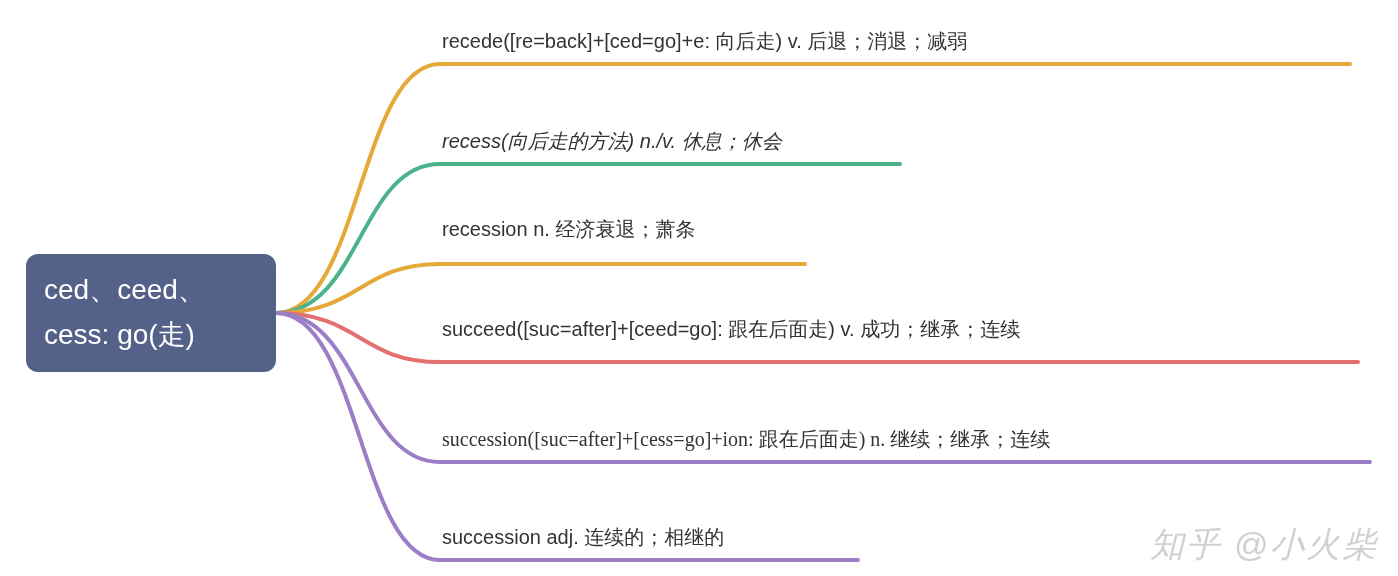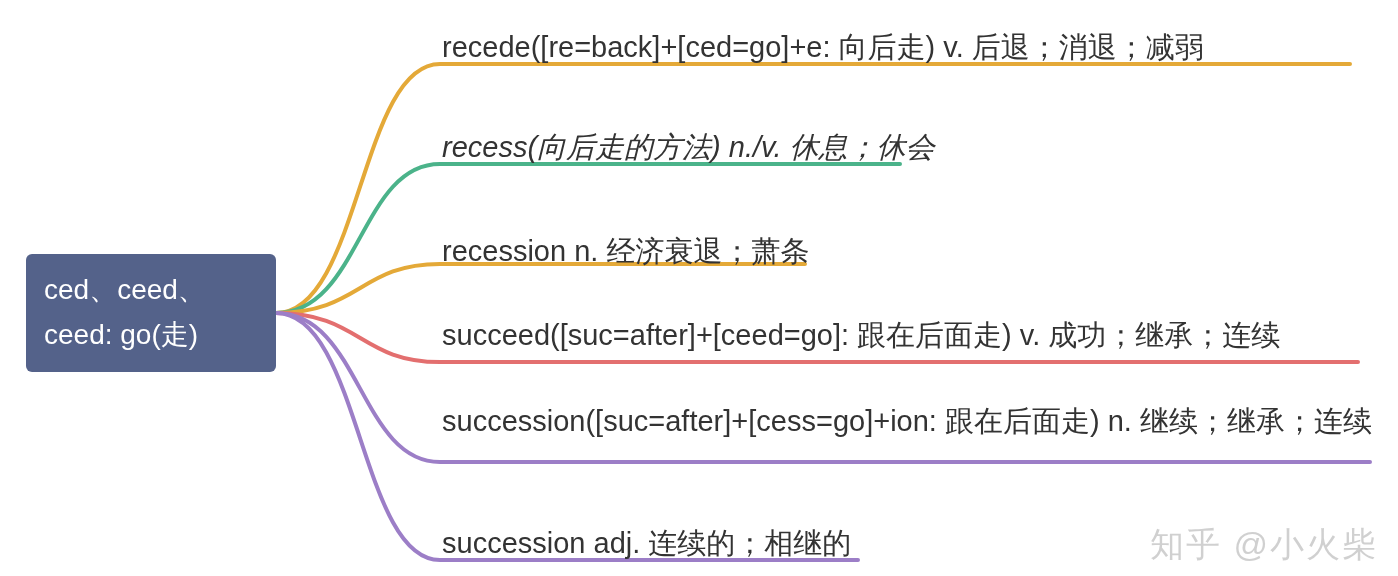--- a/index.html
+++ b/index.html
@@ -12,52 +12,53 @@
     position: relative;
     overflow: hidden;
   }
   .root-node {
     position: absolute;
     left: 26px;
     top: 254px;
     width: 250px;
     height: 118px;
     background: #54628a;
-    border-radius: 6px;
+    border-radius: 12px;
     color: #ffffff;
     font-size: 28px;
     line-height: 1.6;
     padding: 14px 18px 14px 18px;
     box-sizing: border-box;
     display: flex;
     flex-direction: column;
     justify-content: center;
     font-weight: 500;
   }
   .branch-label {
     position: absolute;
     color: #333333;
-    font-size: 29px;
+    font-size: 20px;
     white-space: nowrap;
     font-weight: 500;
   }
   svg.connectors {
     position: absolute;
     left: 0;
     top: 0;
     width: 1398px;
     height: 576px;
     pointer-events: none;
   }
   .watermark {
     position: absolute;
     right: 20px;
     bottom: 8px;
     color: rgba(120,120,120,0.35);
     font-size: 34px;
+    font-style: italic;
     letter-spacing: 2px;
     pointer-events: none;
     user-select: none;
   }
 </style>
 </head>
 <body>
 
 <svg class="connectors">
 
@@ -69,23 +70,23 @@
 
   <path d="M276 313 C 360 313, 360 362, 440 362 L 1358 362" stroke="#e36f6f" stroke-width="4" fill="none" stroke-linecap="round"></path>
 
   <path d="M276 313 C 360 313, 360 462, 440 462 L 1370 462" stroke="#9c7ec7" stroke-width="4" fill="none" stroke-linecap="round"></path>
 
   <path d="M276 313 C 360 313, 360 560, 440 560 L 858 560" stroke="#9c7ec7" stroke-width="4" fill="none" stroke-linecap="round"></path>
 </svg>
 
 <div class="root-node">
   <div>ced、ceed、</div>
-  <div>ceed: go(走)</div>
+  <div>cess: go(走)</div>
 </div>
 
 <div class="branch-label" style="left:442px; top:28px;">recede([re=back]+[ced=go]+e: 向后走) v. 后退；消退；减弱</div>
 <div class="branch-label" style="left:442px; top:128px;font-style:italic;">recess(向后走的方法) n./v. 休息；休会</div>
-<div class="branch-label" style="left:442px; top:232px;">recession n. 经济衰退；萧条</div>
+<div class="branch-label" style="left:442px; top:216px;">recession n. 经济衰退；萧条</div>
 <div class="branch-label" style="left:442px; top:316px;">succeed([suc=after]+[ceed=go]: 跟在后面走) v. 成功；继承；连续</div>
-<div class="branch-label" style="left:442px; top:402px;">succession([suc=after]+[cess=go]+ion: 跟在后面走) n. 继续；继承；连续</div>
+<div class="branch-label" style="left:442px; top:426px;font-family:Liberation Serif, serif;">succession([suc=after]+[cess=go]+ion: 跟在后面走) n. 继续；继承；连续</div>
 <div class="branch-label" style="left:442px; top:524px;">succession adj. 连续的；相继的</div>
 
 <div class="watermark">知乎 @小火柴</div>
 
 </body></html>

